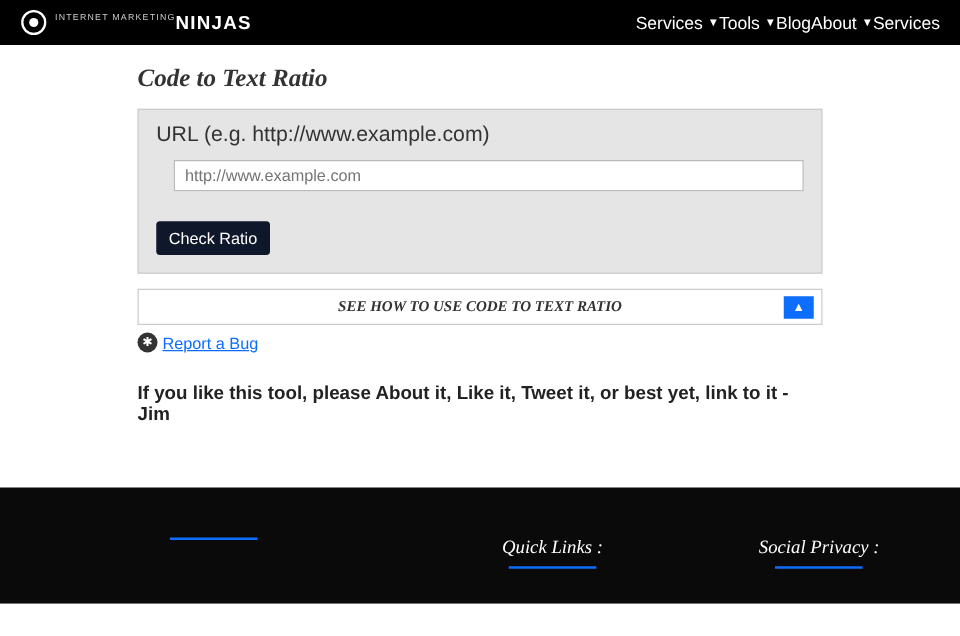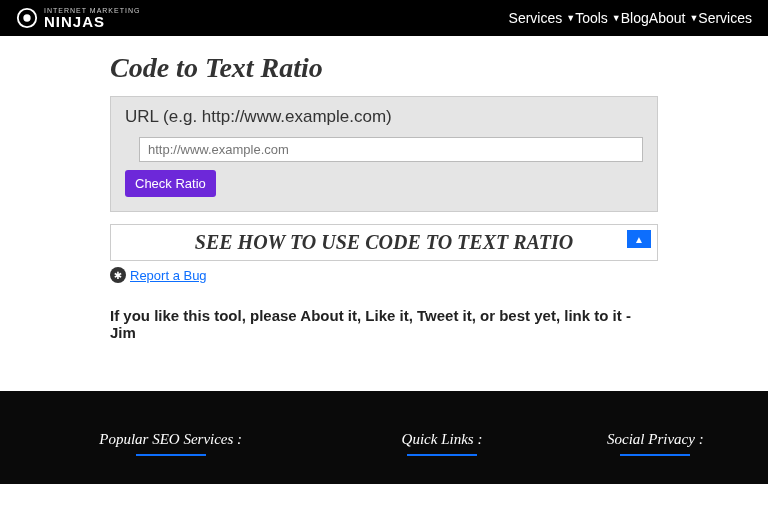--- a/index.html
+++ b/index.html
@@ -1,33 +1,33 @@
 <!DOCTYPE html>
 <html><head>
 <meta charset="utf-8">
 <style>
 *{margin:0;padding:0;box-sizing:border-box}
 body{font-family:Arial,Helvetica,sans-serif;width:768px;background:#fff;color:#333}
 .navbar{background:#000;color:#fff;display:flex;align-items:center;justify-content:space-between;padding:4px 16px;height:36px}
 .logo{display:flex;align-items:center;gap:6px}
 .logo-icon{width:22px;height:22px}
-.logo-text{display:flex;flex-direction:column;line-height:1}
+.logo-text{display:flex;flex-direction:row;line-height:1}
 .logo-top{font-size:7px;letter-spacing:1px;color:#ccc}
 .logo-main{font-size:15px;font-weight:bold;letter-spacing:1px}
 .nav-links{display:flex;font-size:14px}
 .nav-item{display:flex;align-items:center;gap:4px;cursor:pointer}
 .caret{font-size:9px}
 .container{padding:10px 110px 20px 110px}
-h1{font-size:28px;font-weight:bold;font-style:italic;color:#333;margin:6px 0 12px 0;font-family:Georgia,serif}
+h1{font-size:20px;font-weight:bold;font-style:italic;color:#333;margin:6px 0 12px 0;font-family:Georgia,serif}
 .tool-box{background:#e5e5e5;border:1px solid #ccc;padding:10px 14px 14px 14px}
 .url-label{font-size:17px;color:#333;margin-bottom:8px}
-.url-input{width:100%;padding:4px 8px;font-size:13px;color:#555;border:1px solid #bbb;background:#fff;margin:2px 0 8px 14px;width:calc(100% - 14px)}
-.btn-primary{background:#6d28d9;color:#fff;border:none;padding:6px 10px;font-size:13px;border-radius:3px;cursor:pointer}
+.url-input{width:100%;padding:4px 8px;font-size:13px;color:#555;border:1px solid #bbb;background:#fff;margin:2px 0 24px 14px;width:calc(100% - 14px)}
+.btn-primary{background:#0f172a;color:#fff;border:none;padding:6px 10px;font-size:13px;border-radius:3px;cursor:pointer}
 .howto{margin-top:12px;border:1px solid #ccc;background:#fff;display:flex;align-items:center;justify-content:center;position:relative;padding:6px 0}
-.howto-text{font-weight:bold;font-style:italic;font-size:20px;font-family:Georgia,serif}
+.howto-text{font-weight:bold;font-style:italic;font-size:12px;font-family:Georgia,serif}
 .toggle-btn{position:absolute;right:6px;top:5px;background:#0d6efd;color:#fff;width:24px;height:18px;display:flex;align-items:center;justify-content:center;font-size:10px;cursor:pointer}
 .disclaimer{font-size:13px;color:#555;margin-top:8px;line-height:1.4}
 .disclaimer a{color:#0d6efd;text-decoration:underline}
 .bug-row{display:flex;align-items:center;gap:4px;margin-top:6px}
 .bug-icon{width:16px;height:16px;background:#333;border-radius:50%;display:inline-flex;align-items:center;justify-content:center;color:#fff;font-size:10px}
 .bug-link{color:#0d6efd;text-decoration:underline;font-size:13px}
 .cta{font-size:15px;font-weight:bold;margin-top:24px;color:#222}
 .footer{background:#0a0a0a;color:#eee;padding:40px 16px 10px 16px;margin-top:30px}
 .footer-cols{display:flex;gap:20px}
 .col{flex:1}
@@ -78,21 +78,20 @@
     <span class="bug-icon">✱</span>
     <a href="#" class="bug-link">Report a Bug</a>
   </div>
 
   <div class="cta">If you like this tool, please About it, Like it, Tweet it, or best yet, link to it - Jim</div>
 </div>
 
 <div class="footer">
   <div class="footer-cols">
     <div class="col" style="flex:1.6">
-      <h3>Popular SEO Services :</h3>
       <div class="underline"></div>
 
     </div>
     <div class="col">
       <h3>Quick Links :</h3>
       <div class="underline"></div>
 
     </div>
     <div class="col social">
       <h3>Social Privacy :</h3>

